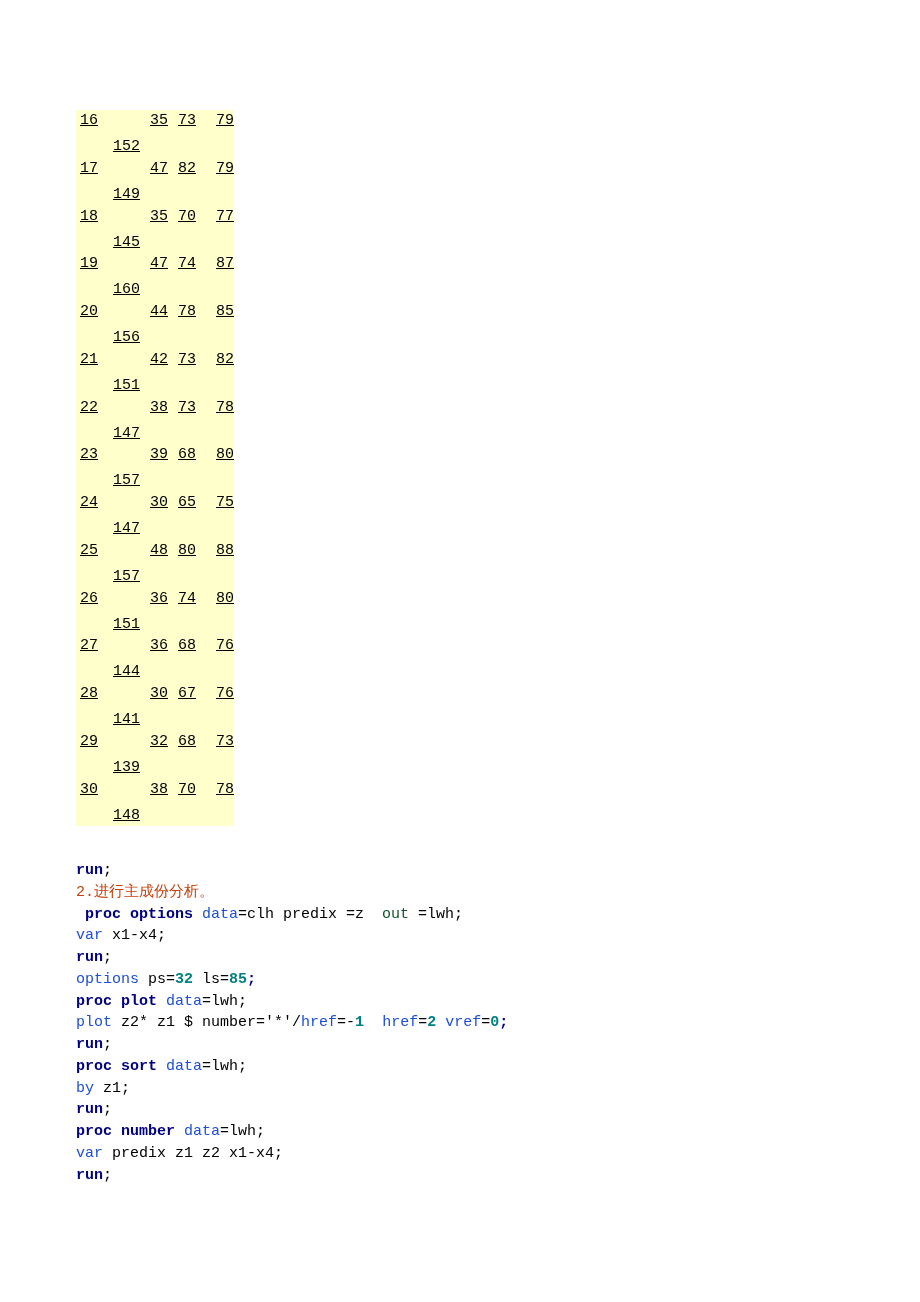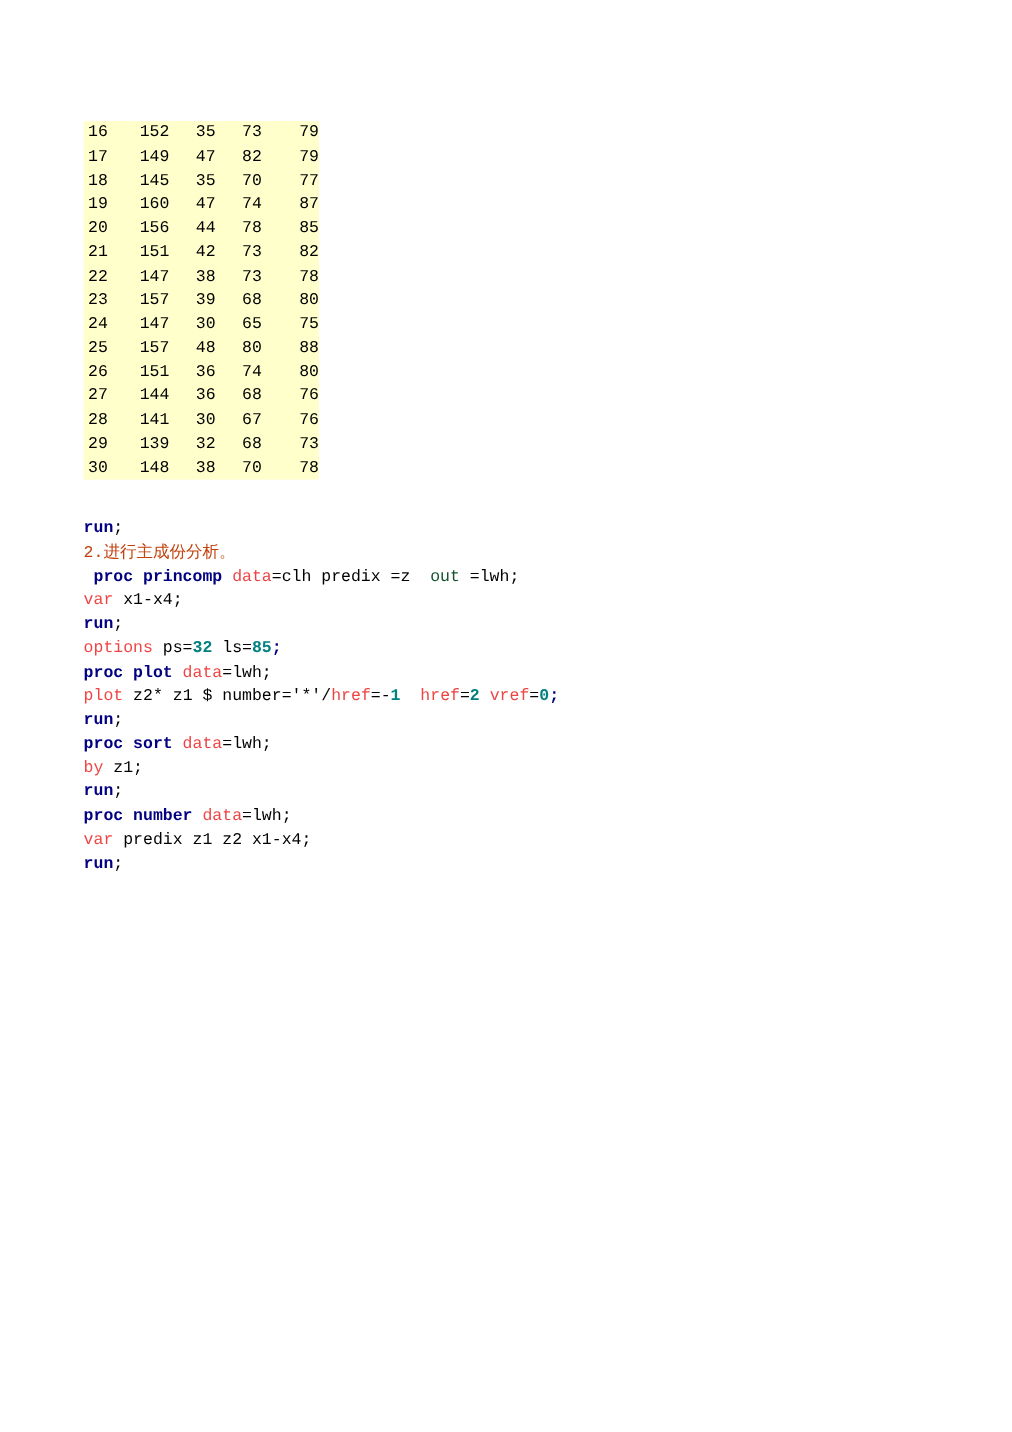--- a/index.html
+++ b/index.html
@@ -12,53 +12,54 @@
     background: #fff;
   }
   .data-table {
     background: #ffffcc;
     display: inline-block;
     padding: 0;
     margin-bottom: 12px;
   }
   .data-table div {
     display: flex;
-    gap: 14px;
+    gap: 0;
     white-space: pre;
+    text-decoration: underline;
   }
   .data-table span {
     display: inline-block;
     text-align: right;
   }
   .col1 { width: 22px; }
-  .col2 { width: 36px; margin-left: 6px; }
+  .col2 { width: 36px; margin-left: 6px; margin-top: 26px; }
   .col3 { width: 22px; margin-left: 6px; }
   .col4 { width: 22px; margin-left: 6px; }
   .col5 { width: 22px; margin-left: 16px; }
   .code {
     white-space: pre;
   }
   .kw { color: #000080; font-weight: bold; }
-  .opt { color: #ef4444; margin-top: 32px; }
+  .opt { color: #1d4ed8; margin-top: 32px; }
   .num { color: #008080; font-weight: bold; }
   .out { color: #14532d; }
   .comment { color: #c2410c; font-family: "SimSun","Courier New",monospace; }
   .plain { color: #000; }
 </style>
 </head>
 <body>
 
 
 
 <div class="data-table" id="data-table"><div><span class="col1">16</span><span class="col2">152</span><span class="col3">35</span><span class="col4">73</span><span class="col5">79</span></div><div><span class="col1">17</span><span class="col2">149</span><span class="col3">47</span><span class="col4">82</span><span class="col5">79</span></div><div><span class="col1">18</span><span class="col2">145</span><span class="col3">35</span><span class="col4">70</span><span class="col5">77</span></div><div><span class="col1">19</span><span class="col2">160</span><span class="col3">47</span><span class="col4">74</span><span class="col5">87</span></div><div><span class="col1">20</span><span class="col2">156</span><span class="col3">44</span><span class="col4">78</span><span class="col5">85</span></div><div><span class="col1">21</span><span class="col2">151</span><span class="col3">42</span><span class="col4">73</span><span class="col5">82</span></div><div><span class="col1">22</span><span class="col2">147</span><span class="col3">38</span><span class="col4">73</span><span class="col5">78</span></div><div><span class="col1">23</span><span class="col2">157</span><span class="col3">39</span><span class="col4">68</span><span class="col5">80</span></div><div><span class="col1">24</span><span class="col2">147</span><span class="col3">30</span><span class="col4">65</span><span class="col5">75</span></div><div><span class="col1">25</span><span class="col2">157</span><span class="col3">48</span><span class="col4">80</span><span class="col5">88</span></div><div><span class="col1">26</span><span class="col2">151</span><span class="col3">36</span><span class="col4">74</span><span class="col5">80</span></div><div><span class="col1">27</span><span class="col2">144</span><span class="col3">36</span><span class="col4">68</span><span class="col5">76</span></div><div><span class="col1">28</span><span class="col2">141</span><span class="col3">30</span><span class="col4">67</span><span class="col5">76</span></div><div><span class="col1">29</span><span class="col2">139</span><span class="col3">32</span><span class="col4">68</span><span class="col5">73</span></div><div><span class="col1">30</span><span class="col2">148</span><span class="col3">38</span><span class="col4">70</span><span class="col5">78</span></div></div>
 
 <div class="code">
 <span class="kw">run</span><span class="plain">;</span>
 <span class="comment">2.进行主成份分析。</span>
-<span class="kw"> proc princomp</span><span class="opt"> data</span><span class="plain">=clh predix =z </span><span class="out"> out</span><span class="plain"> =lwh;</span>
+<span class="kw"> proc options</span><span class="opt"> data</span><span class="plain">=clh predix =z </span><span class="out"> out</span><span class="plain"> =lwh;</span>
 <span class="opt">var</span><span class="plain"> x1-x4;</span>
 <span class="kw">run</span><span class="plain">;</span>
 <span class="opt">options</span><span class="plain"> ps=</span><span class="num">32</span><span class="plain"> ls=</span><span class="num">85</span><span class="kw">;</span>
 <span class="kw">proc plot</span><span class="opt"> data</span><span class="plain">=lwh;</span>
 <span class="opt">plot</span><span class="plain"> z2* z1 $ number=</span><span class="plain">'*'</span><span class="plain">/</span><span class="opt">href</span><span class="plain">=-</span><span class="num">1</span><span class="opt">  href</span><span class="plain">=</span><span class="num">2</span><span class="opt"> vref</span><span class="plain">=</span><span class="num">0</span><span class="kw">;</span>
 <span class="kw">run</span><span class="plain">;</span>
 <span class="kw">proc sort</span><span class="opt"> data</span><span class="plain">=lwh;</span>
 <span class="opt">by</span><span class="plain"> z1;</span>
 <span class="kw">run</span><span class="plain">;</span>
 <span class="kw">proc number</span><span class="opt"> data</span><span class="plain">=lwh;</span>

